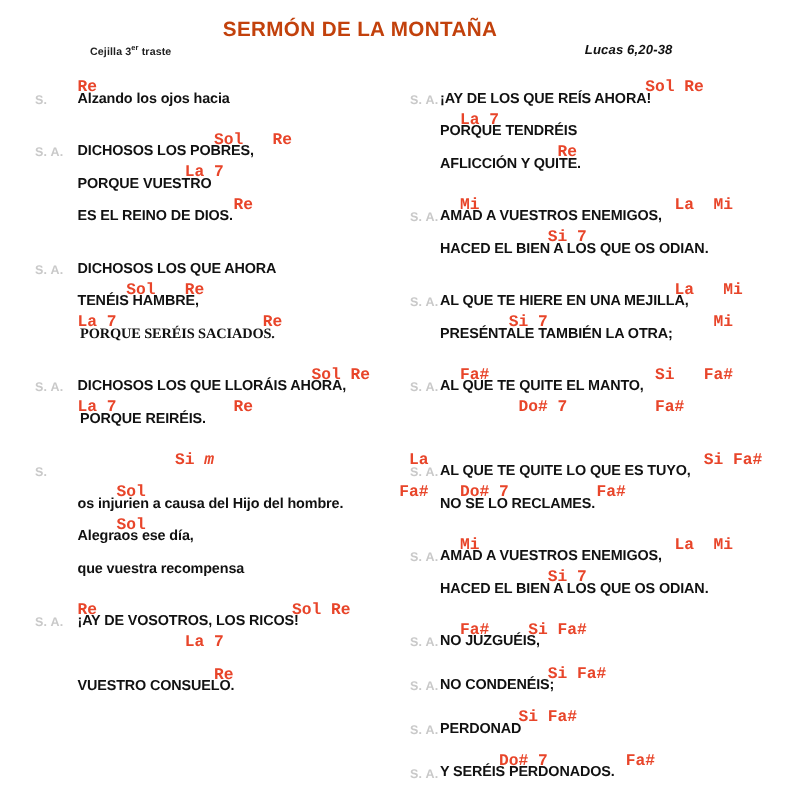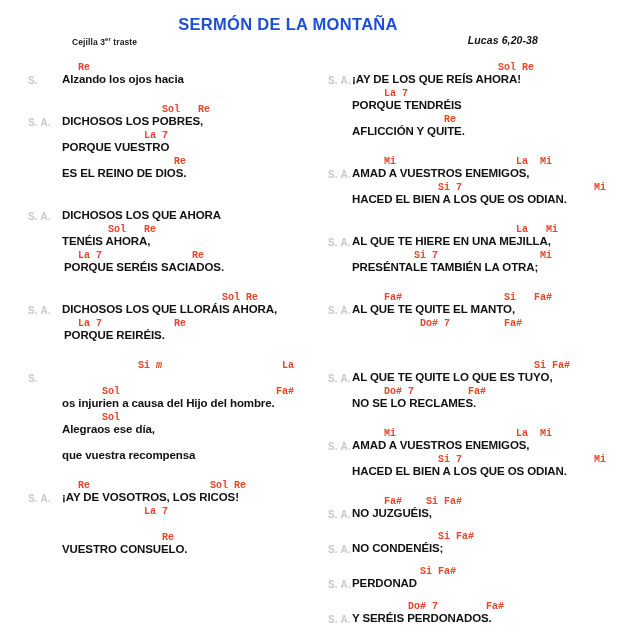--- a/index.html
+++ b/index.html
@@ -39,21 +39,21 @@
     vertical-align: super;
   }
   .title {
     position: absolute;
     left: 0;
     top: 15px;
     width: 576px;
     text-align: center;
     font-size: 16.5px;
     font-weight: bold;
-    color: #1d4ed8;
+    color: #c2410c;
     letter-spacing: 0.3px;
   }
   .subtitle {
     position: absolute;
     left: 6px;
     top: 34px;
     width: 532px;
     text-align: right;
     font-size: 10.5px;
     font-weight: bold;
@@ -93,26 +93,25 @@
     letter-spacing: 0.2px;
     white-space: nowrap;
   }
 
   .chords {
     position: absolute;
     left: 34px;
     top: 0;
     height: 13px;
     white-space: pre;
-    font-size: 10px;
+    font-size: 13px;
     font-weight: bold;
     color: #E8452A;
     font-family: "Liberation Mono", monospace;
     letter-spacing: 0px;
-    margin-left: 16px;
   }
   .chords i { font-style: italic; }
 
   .lyric {
     position: absolute;
     left: 34px;
     top: 11px;
     white-space: pre;
     font-size: 11.5px;
     font-weight: bold;
@@ -158,25 +157,25 @@
       </div>
     </div>
     <div class="stanza">
       <div class="line">
         <div class="speaker">S. A.</div>
         <div class="chords"></div>
         <div class="lyric">DICHOSOS LOS QUE AHORA</div>
       </div>
       <div class="line">
         <div class="chords">     Sol   Re</div>
-        <div class="lyric">TENÉIS AHORA,</div>
+        <div class="lyric">TENÉIS HAMBRE,</div>
       </div>
       <div class="line">
         <div class="chords">La 7               Re</div>
-        <div class="lyric" style="margin-left: 2px;">PORQUE SERÉIS SACIADOS.</div>
+        <div class="lyric" style="margin-left: 2px; font-family: Liberation Serif, serif;">PORQUE SERÉIS SACIADOS.</div>
       </div>
     </div>
     <div class="stanza">
       <div class="line">
         <div class="speaker">S. A.</div>
         <div class="chords">                        Sol Re</div>
         <div class="lyric">DICHOSOS LOS QUE LLORÁIS AHORA,</div>
       </div>
       <div class="line">
         <div class="chords">La 7            Re</div>

